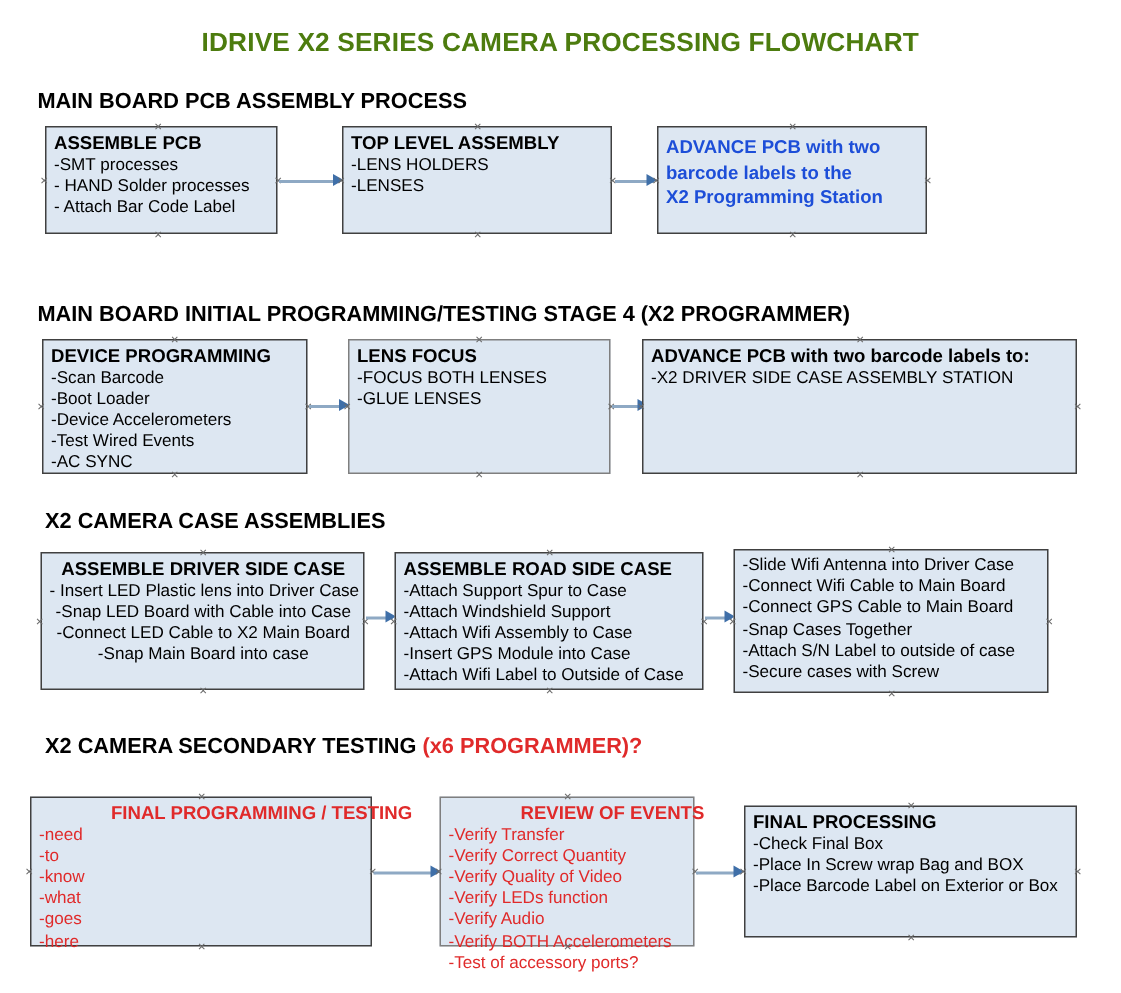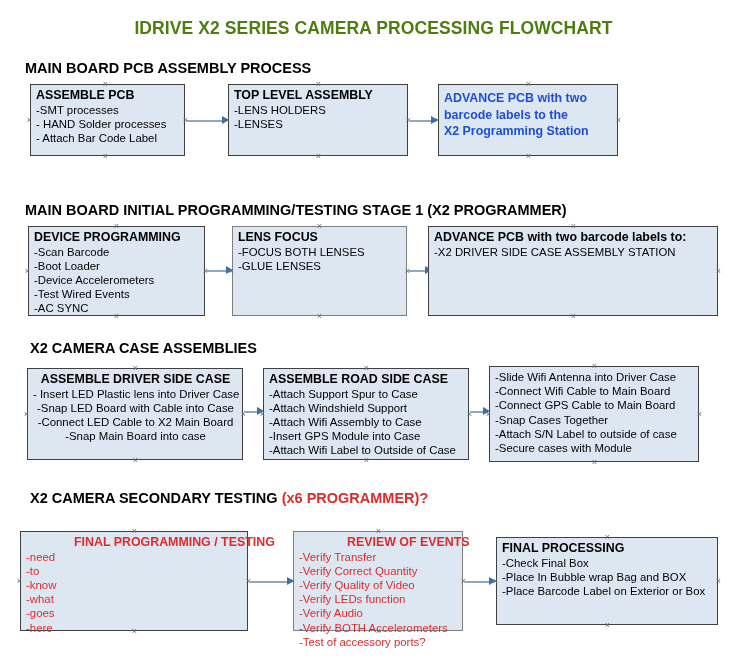--- a/index.html
+++ b/index.html
@@ -168,21 +168,21 @@
       <div>barcode labels to the</div>
       <div> X2 Programming Station</div>
     </div>
     <span class="handle" style="left:86px; top:-4px;"></span>
     <span class="handle" style="left:-5px; top:32px;"></span>
     <span class="handle" style="left:86px; top:68px;"></span>
     <span class="handle" style="left:176px; top:32px;"></span>
   </div>
 
   <div class="section-head" style="left:25px; top:202px;">
-    <span>MAIN BOARD INITIAL PROGRAMMING/TESTING STAGE 1 (X2 PROGRAMMER)</span>
+    <span>MAIN BOARD INITIAL PROGRAMMING/TESTING STAGE 4 (X2 PROGRAMMER)</span>
   </div>
 
   <div class="node dark-border" style="left:28px; top:226px; width:177px; height:90px;">
     <div class="node-title">DEVICE PROGRAMMING</div>
     <ul class="node-lines">
       <li>-Scan Barcode</li>
       <li>-Boot Loader</li>
       <li>-Device Accelerometers</li>
       <li>-Test Wired Events</li>
       <li>-AC SYNC</li>
@@ -261,21 +261,21 @@
   <div class="conn" style="left:470px; top:411px; width:18px;"></div>
   <div class="arrow-head" style="left:483px; top:407px;"></div>
 
   <div class="node dark-border" style="left:489px; top:366px; width:210px; height:96px;">
     <ul class="node-lines">
       <li>-Slide Wifi Antenna into Driver Case</li>
       <li>-Connect Wifi Cable to Main Board</li>
       <li>-Connect GPS Cable to Main Board</li>
       <li>-Snap Cases Together</li>
       <li>-Attach S/N Label to outside of case</li>
-      <li>-Secure cases with Module</li>
+      <li>-Secure cases with Screw</li>
     </ul>
     <span class="handle" style="left:101px; top:-4px;"></span>
     <span class="handle" style="left:-5px; top:44px;"></span>
     <span class="handle" style="left:101px; top:92px;"></span>
     <span class="handle" style="left:206px; top:44px;"></span>
   </div>
 
   <div class="section-head" style="left:30px; top:490px;">
     <span>X2 CAMERA SECONDARY TESTING </span><span class="accent">(x6 PROGRAMMER)?</span>
   </div>
@@ -316,21 +316,21 @@
     <span class="handle" style="left:166px; top:46px;"></span>
   </div>
 
   <div class="conn" style="left:464px; top:581px; width:30px;"></div>
   <div class="arrow-head" style="left:489px; top:577px;"></div>
 
   <div class="node dark-border" style="left:496px; top:537px; width:222px; height:88px;">
     <div class="node-title">FINAL PROCESSING</div>
     <ul class="node-lines">
       <li> -Check Final Box</li>
-      <li>-Place In Bubble wrap Bag and BOX</li>
+      <li>-Place In Screw wrap Bag and BOX</li>
       <li>-Place Barcode Label on Exterior or Box</li>
     </ul>
     <span class="handle" style="left:107px; top:-4px;"></span>
     <span class="handle" style="left:-5px; top:40px;"></span>
     <span class="handle" style="left:107px; top:84px;"></span>
     <span class="handle" style="left:218px; top:40px;"></span>
   </div>
 
 </div>
 

